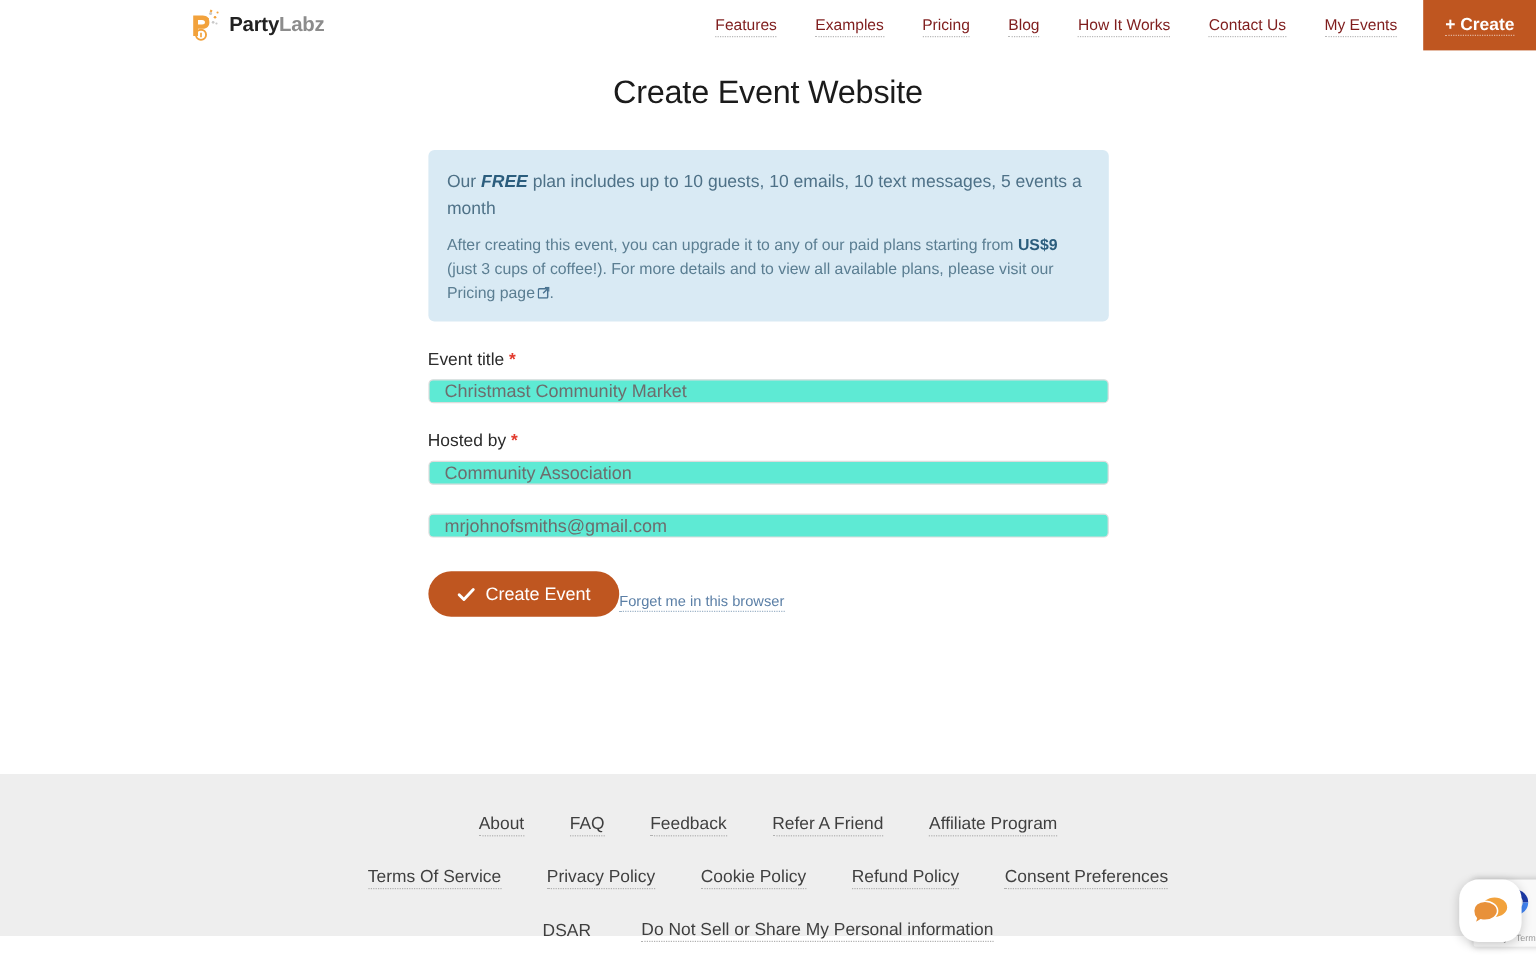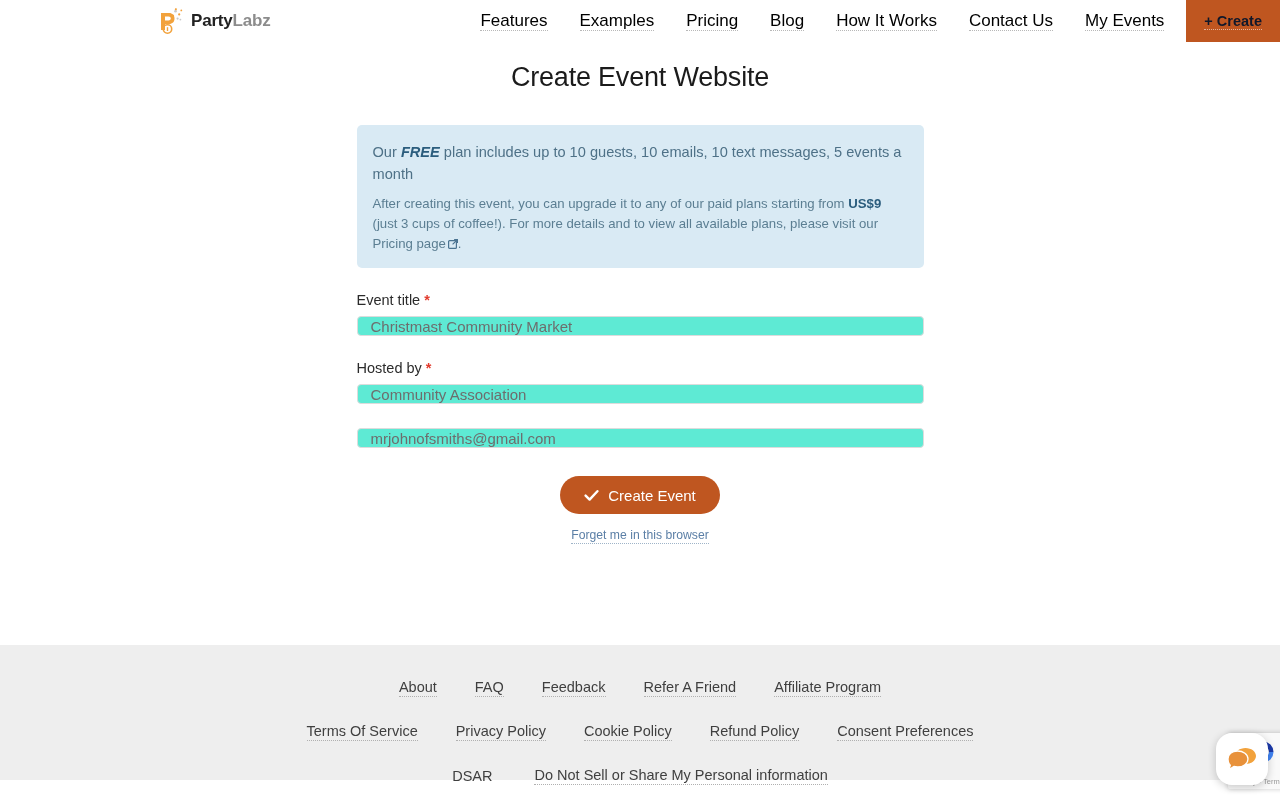--- a/index.html
+++ b/index.html
@@ -55,35 +55,35 @@
     display: flex;
     align-items: stretch;
     margin-left: auto;
     height: 42px;
   }
 
   .nav-item {
     display: flex;
     align-items: center;
     padding: 0 16px;
-    font-size: 17px;
-    color: #000000;
+    font-size: 13px;
+    color: #7f1d1d;
     white-space: nowrap;
     cursor: pointer;
     position: relative;
   }
   .nav-item .nav-underline {
     border-bottom: 1px dotted #b8b8b8;
     padding-bottom: 1px;
     line-height: 17px;
   }
 
   .nav-create {
     background: #bf5620;
-    color: #0f172a;
+    color: #ffffff;
     display: flex;
     align-items: center;
     padding: 0 18px;
     font-size: 14.5px;
     font-weight: bold;
     white-space: nowrap;
     cursor: pointer;
     margin-left: 6px;
   }
   .nav-create .nav-underline { border-bottom: 1px dotted rgba(255,255,255,0.55); }
@@ -154,21 +154,21 @@
     font-family: "Liberation Sans", sans-serif;
     font-size: 15px;
     color: #6d6d6d;
     outline: none;
   }
   .text-input::placeholder { color: #6d6d6d; }
 
   .submit-row {
     margin-top: 28px;
     display: flex;
-    flex-direction: column;
+    flex-direction: row;
     align-items: center;
   }
 
   .btn-create {
     background: #bf5620;
     color: #ffffff;
     border: none;
     border-radius: 21px;
     height: 38px;
     padding: 0 24px;

